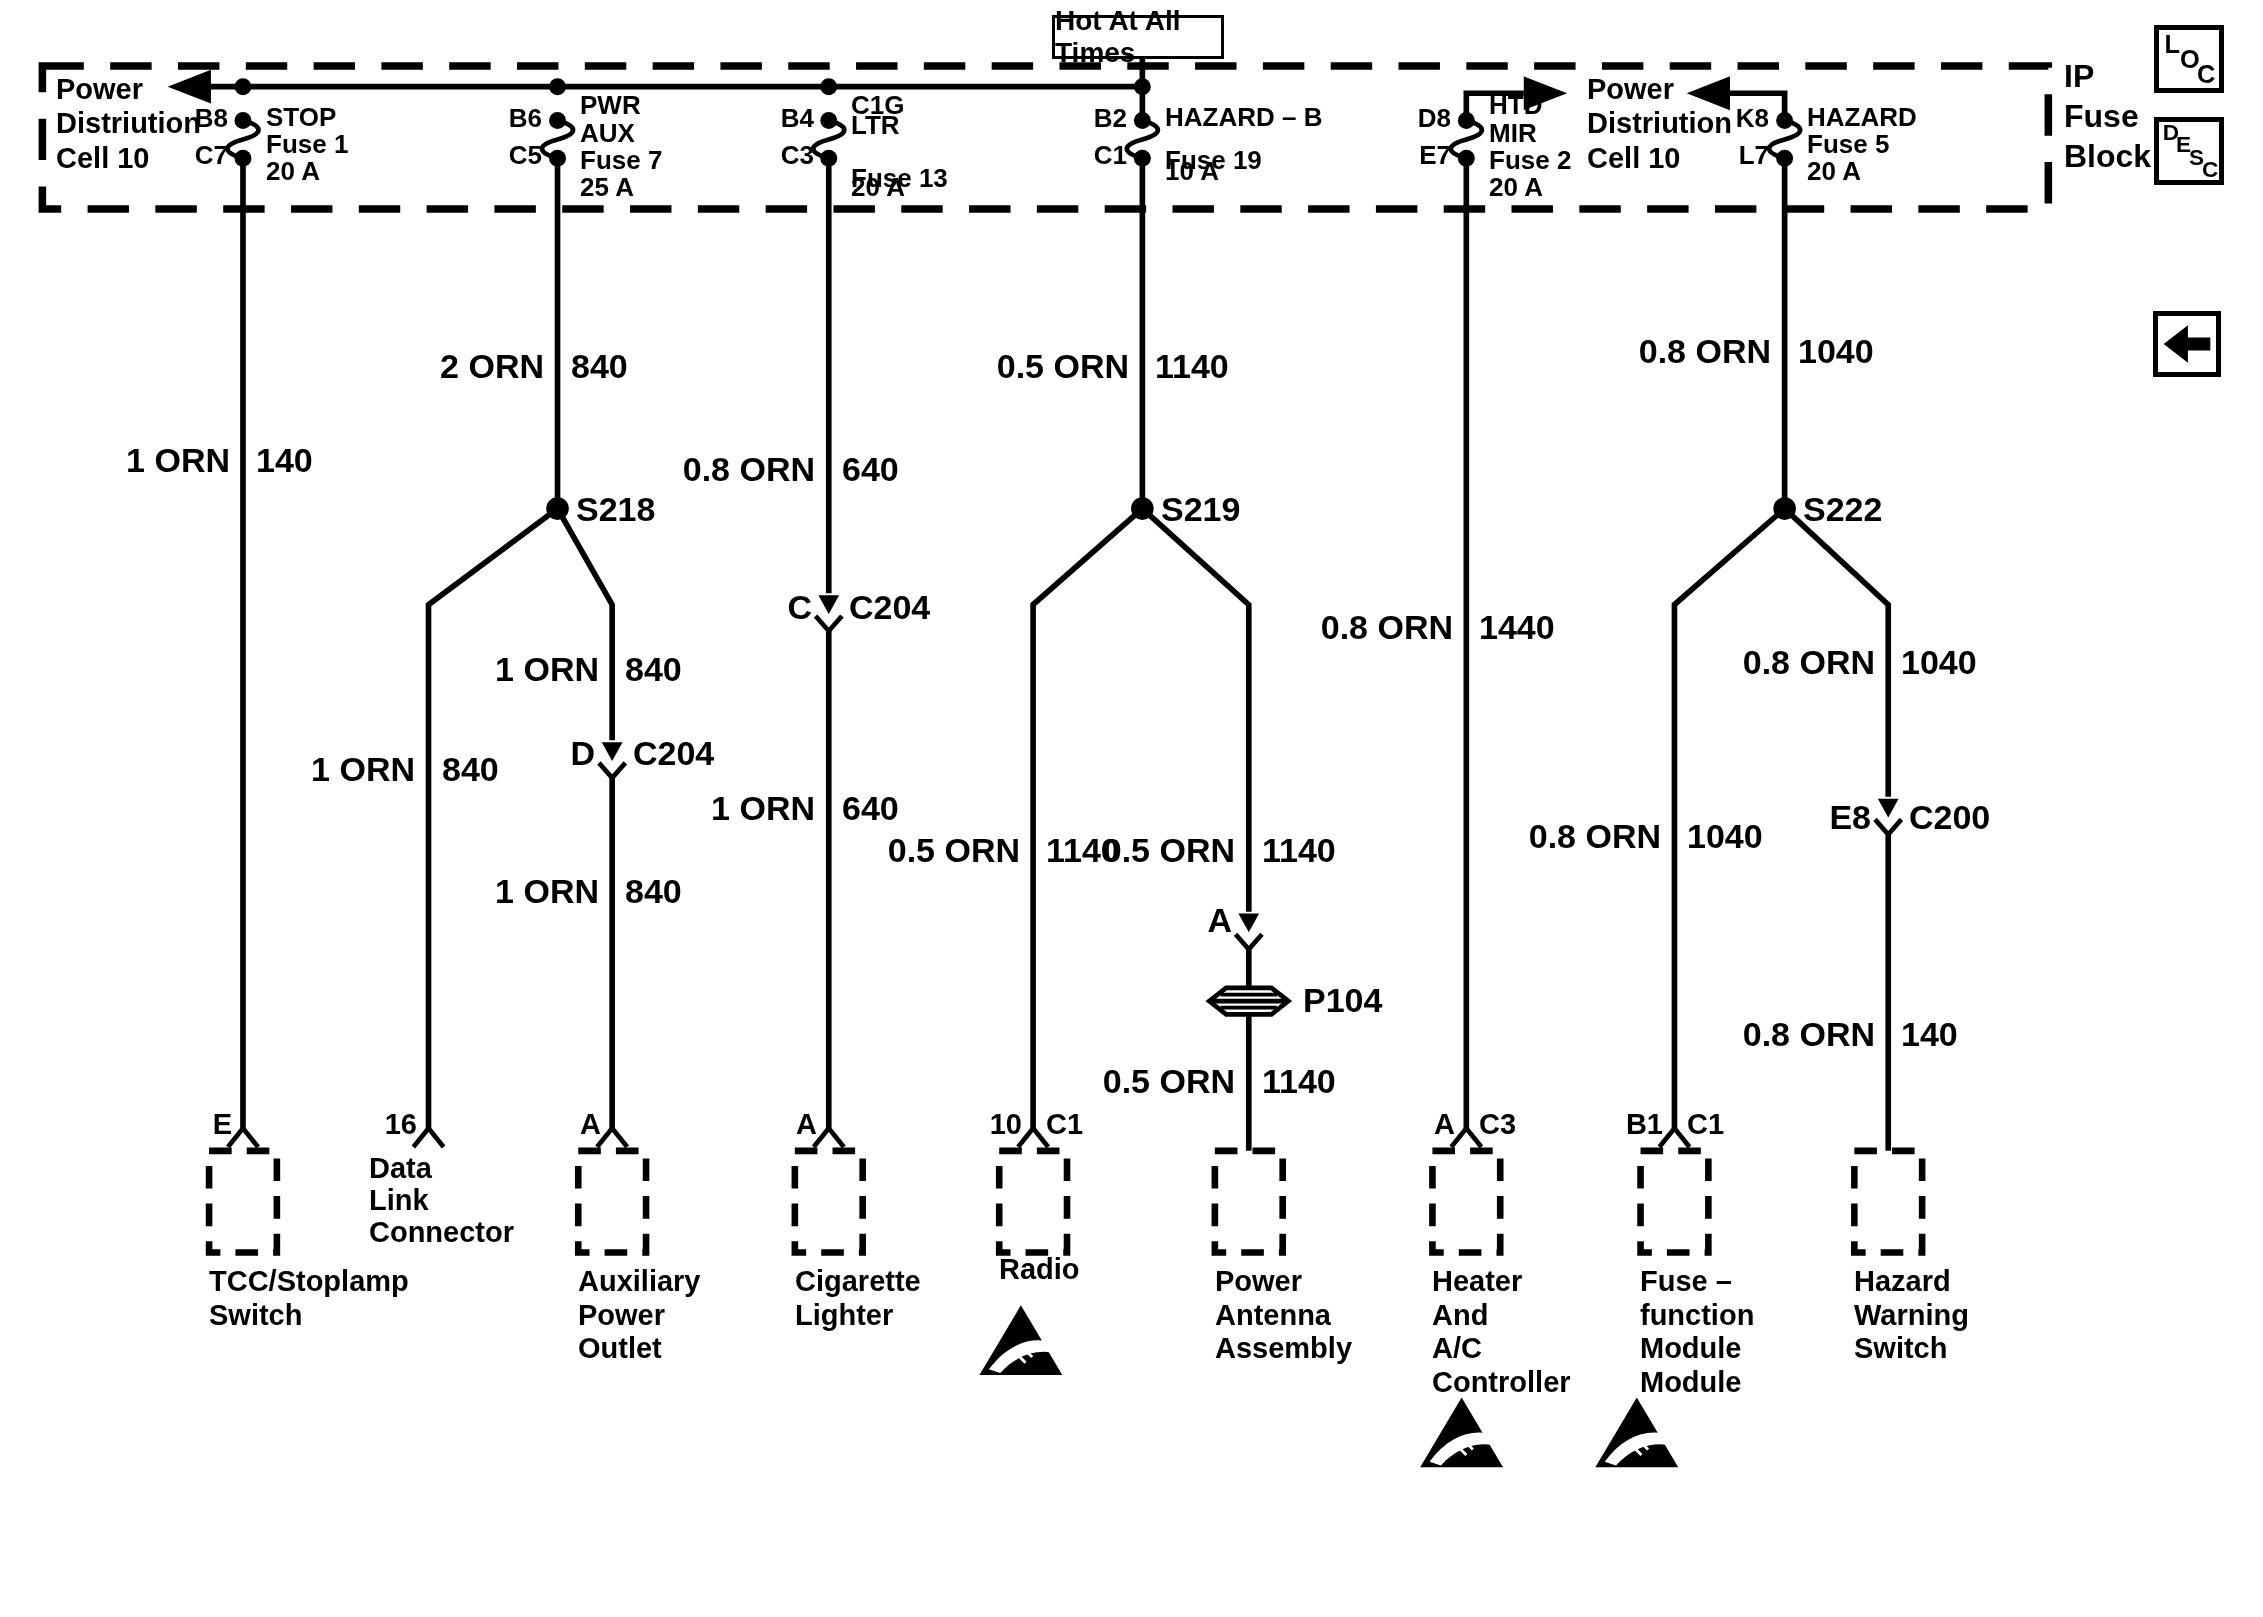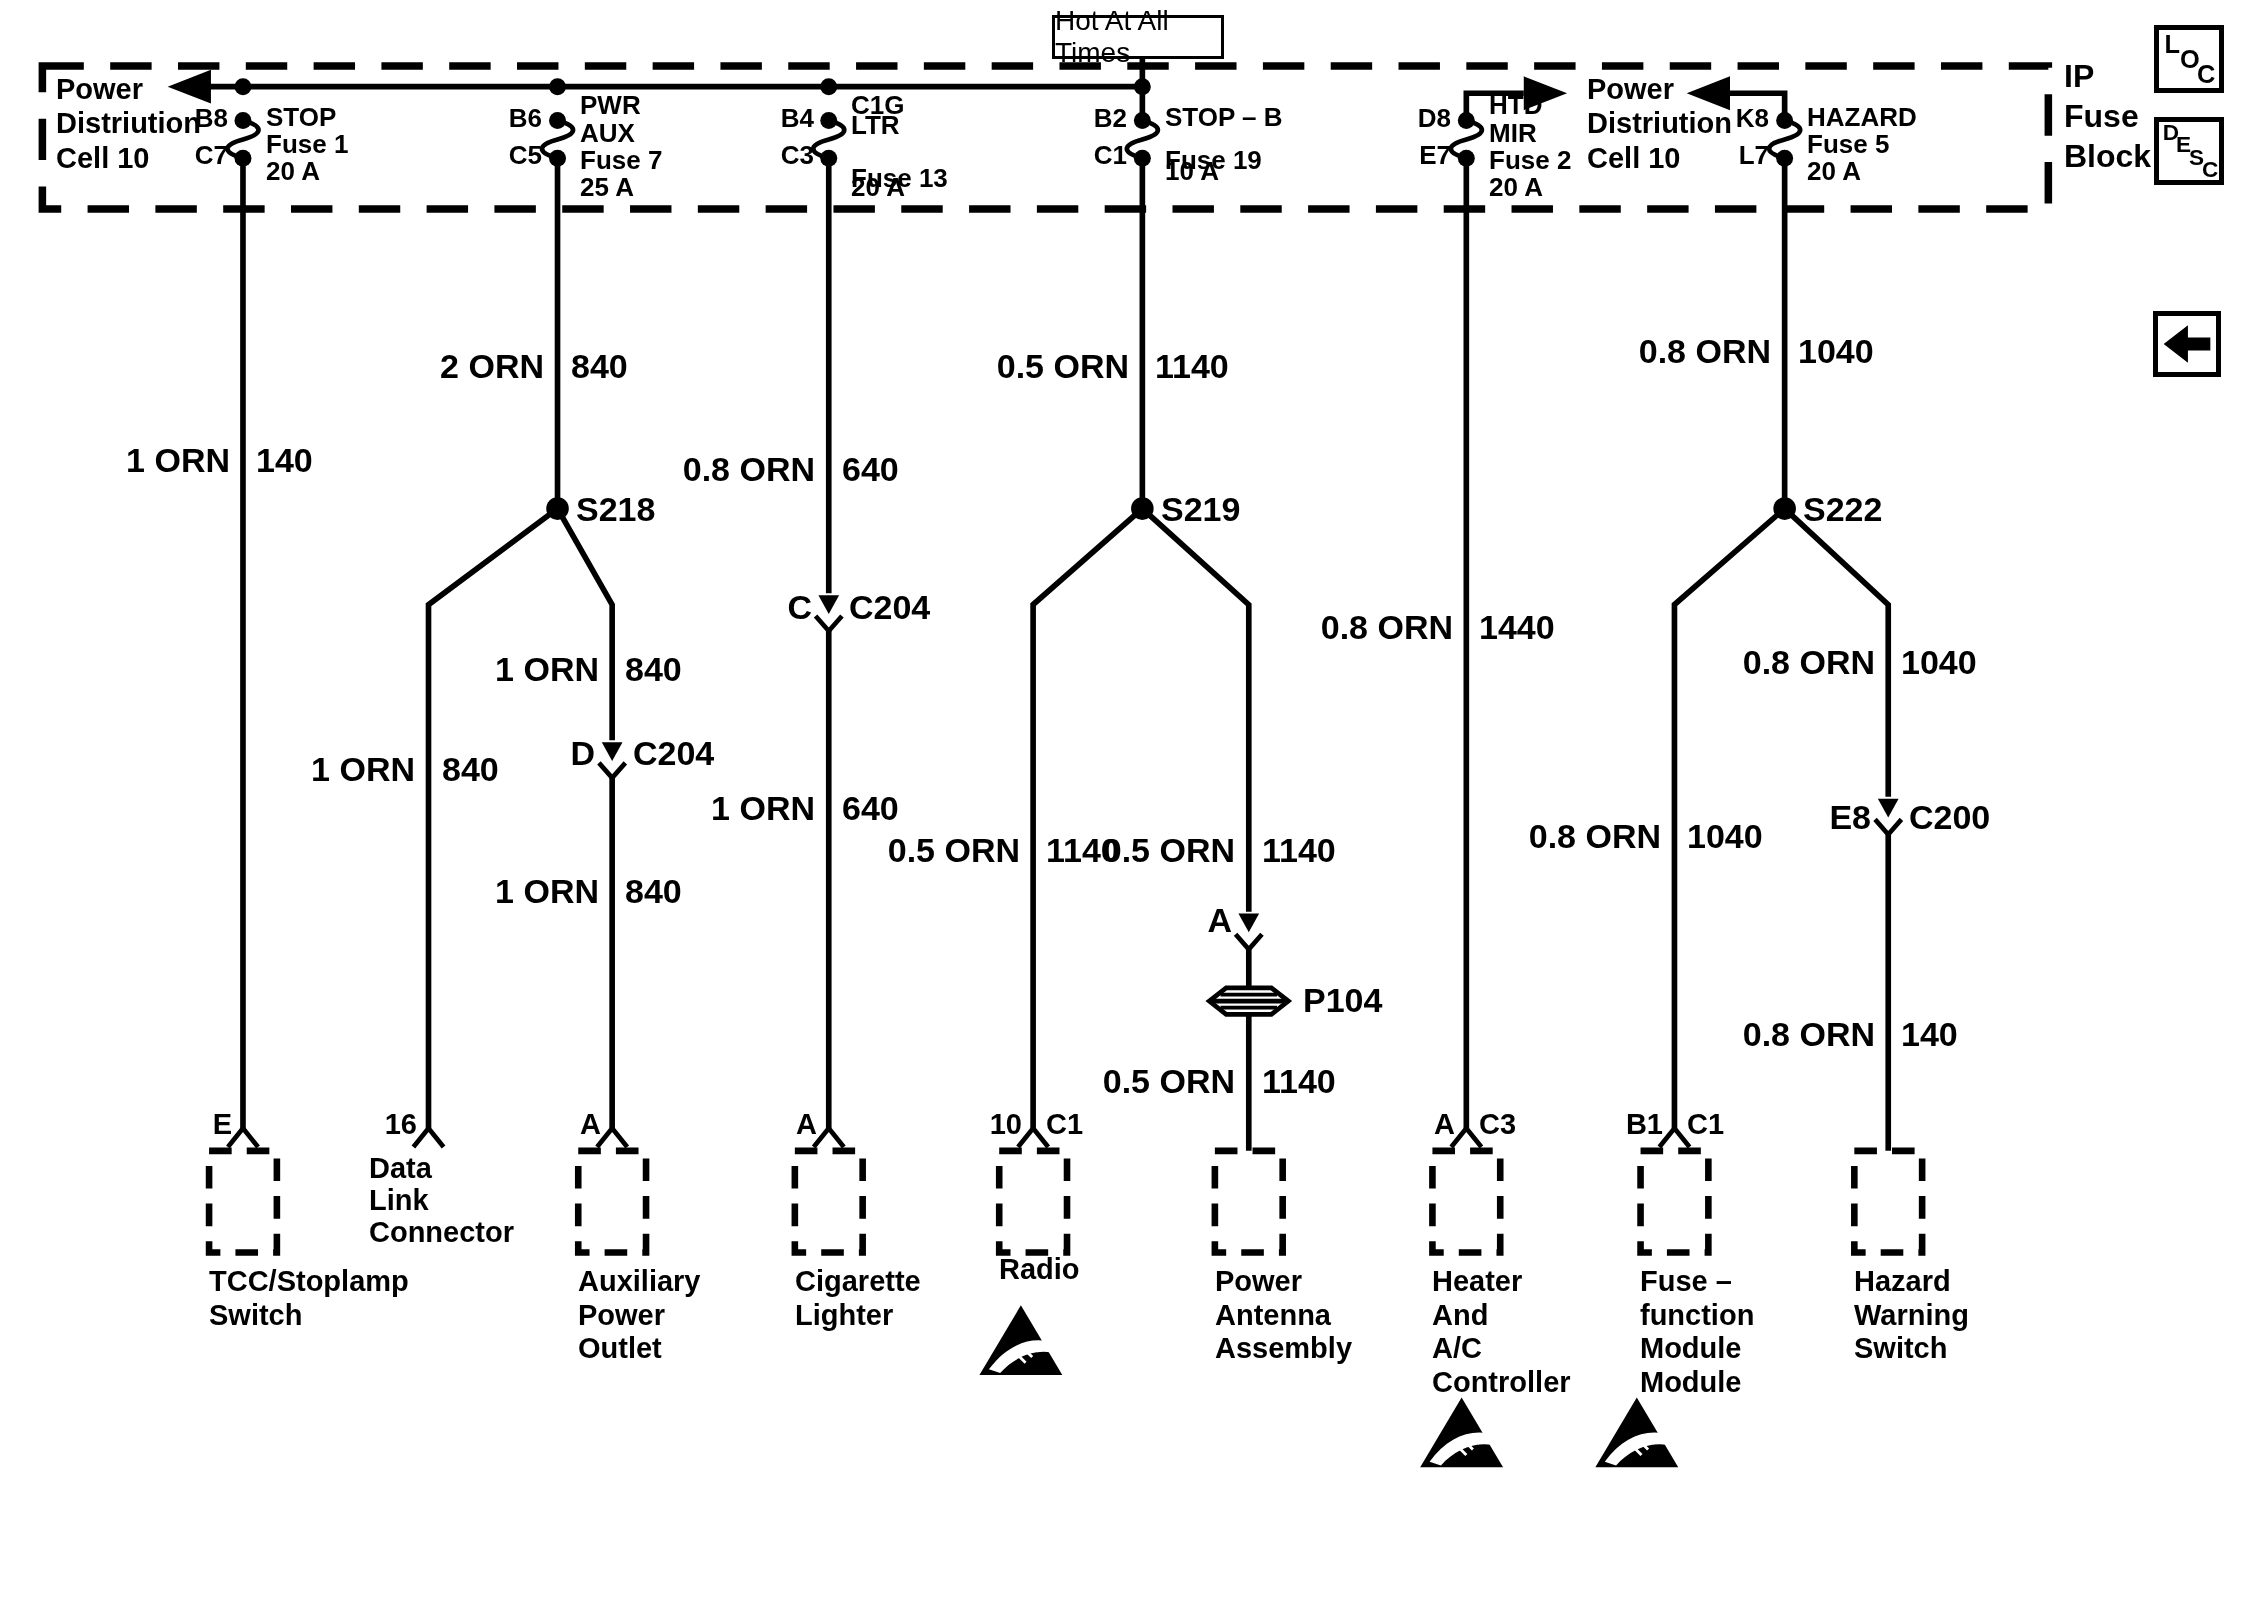--- a/index.html
+++ b/index.html
@@ -7,21 +7,21 @@
           font-family:"Liberation Sans",sans-serif;}
   svg{position:absolute;left:0;top:0;}
   .t{position:absolute;font-weight:700;white-space:nowrap;color:#000;font-family:"Liberation Sans",sans-serif;}
   .ra{transform:translateX(-100%);}
   .w{font-size:34px;line-height:38px;}   
   .fu{font-size:26px;line-height:27px;}  
   .fe{font-size:29px;line-height:35px;}  
   .co{font-size:29px;line-height:34px;}  
   .ip{font-size:32px;line-height:40px;}  
   .hotbox{position:absolute;left:1052px;top:15px;width:166px;height:38px;border:3.8px solid #000;
-          display:flex;align-items:center;justify-content:center;font-size:28px;font-weight:400;background:#fff;}
+          display:flex;align-items:center;justify-content:center;font-size:28px;font-weight:700;background:#fff;}
   .btn{position:absolute;border:5.6px solid #000;background:#fff;}
   .btn span{position:absolute;font-weight:700;color:#000;}
 </style>
 </head>
 <body>
 
 <div class="canvas">
 
   <svg width="2264" height="1618" viewBox="0 0 2404 1718">
     <defs>
@@ -155,21 +155,21 @@
 
   <span class="t fu ra" style="left:814px;top:105px">B4</span>
   <span class="t fu ra" style="left:814px;top:142px">C3</span>
   <span class="t fu" style="left:851px;top:92px">C1G</span>
   <span class="t fu" style="left:851px;top:112px">LTR</span>
   <span class="t fu" style="left:851px;top:165px">Fuse 13</span>
   <span class="t fu" style="left:851px;top:174px">20 A</span>
 
   <span class="t fu ra" style="left:1127px;top:105px">B2</span>
   <span class="t fu ra" style="left:1127px;top:142px">C1</span>
-  <span class="t fu" style="left:1165px;top:104px">STOP – B</span>
+  <span class="t fu" style="left:1165px;top:104px">HAZARD – B</span>
   <span class="t fu" style="left:1165px;top:147px">Fuse 19</span>
   <span class="t fu" style="left:1165px;top:158px">10 A</span>
 
   <span class="t fu ra" style="left:1451px;top:105px">D8</span>
   <span class="t fu ra" style="left:1451px;top:142px">E7</span>
   <span class="t fu" style="left:1489px;top:92px">HTD</span>
   <span class="t fu" style="left:1489px;top:120px">MIR</span>
   <span class="t fu" style="left:1489px;top:147px">Fuse 2</span>
   <span class="t fu" style="left:1489px;top:174px">20 A</span>
 

